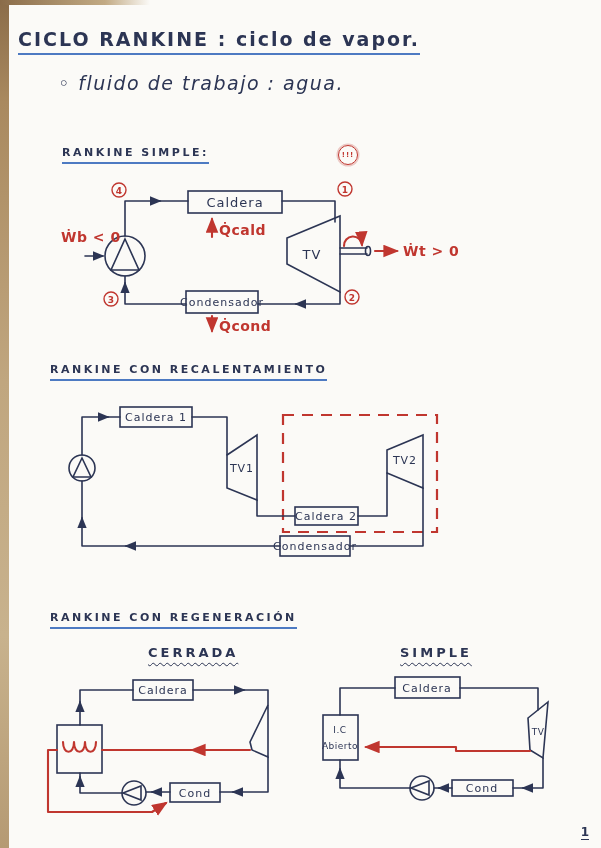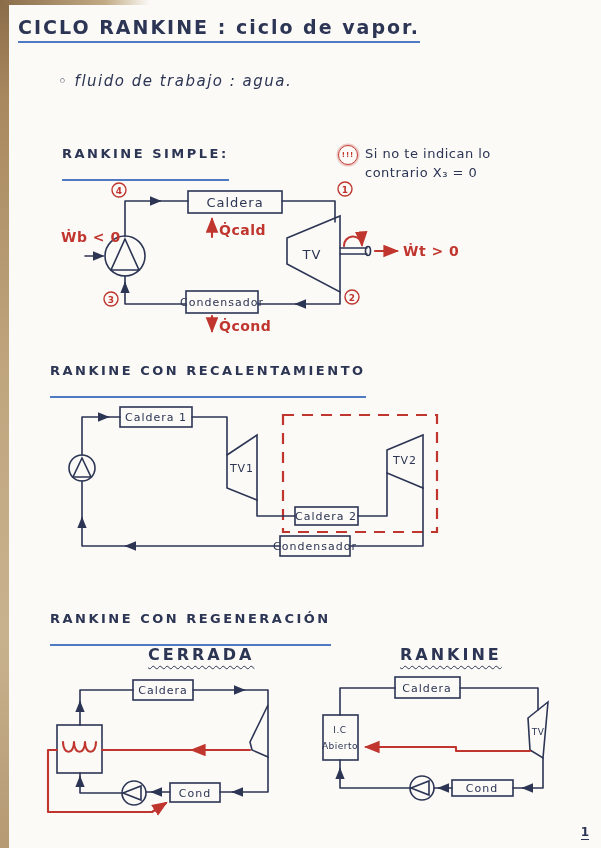--- a/index.html
+++ b/index.html
@@ -8,61 +8,57 @@
     background:var(--paper,#fbfaf7);
     font-family:"DejaVu Sans",sans-serif;color:var(--ink,#2c3554);
   }
   .edge-left{position:absolute;left:0;top:0;width:9px;height:848px;
     background:linear-gradient(180deg,#8a6c49 0%,#a9895f 12%,#c0a67f 45%,#c8b28d 75%,#b59a73 100%);}
   .edge-top{position:absolute;left:0;top:0;width:150px;height:5px;
     background:linear-gradient(90deg,#8a6c49,#c2aa84 70%,rgba(194,170,132,0));}
   .abs{position:absolute;}
   .title{font-size:19px;font-weight:bold;letter-spacing:2px;
     border-bottom:2.5px solid var(--blue,#4d7ac2);padding-bottom:3px;}
-  .subtitle{font-size:15px;letter-spacing:1.5px;font-style:italic;}
-  .sec-head{font-size:13px;font-weight:bold;letter-spacing:2.5px;
-    border-bottom:2px solid var(--blue,#4d7ac2);padding-bottom:18px;}
+  .subtitle{font-size:19px;letter-spacing:1.5px;font-style:italic;}
+  .sec-head{font-size:11px;font-weight:bold;letter-spacing:2.5px;
+    border-bottom:2px solid var(--blue,#4d7ac2);padding-bottom:3px;}
   .note{display:flex;gap:7px;align-items:flex-start;width:230px;}
   .badge{flex:0 0 auto;width:18px;height:18px;border:1.7px solid var(--red,#c0362f);
     border-radius:50%;color:var(--red,#c0362f);font-size:7px;font-weight:bold;
     display:flex;align-items:center;justify-content:center;letter-spacing:1px;
     box-shadow:0 0 0 1.5px rgba(192,54,47,.25);}
   .note-text{font-size:13px;line-height:1.45;letter-spacing:.5px;}
-  .sub-head{font-size:16px;font-weight:bold;letter-spacing:3px;
+  .sub-head{font-size:13px;font-weight:bold;letter-spacing:3px;
     text-decoration:underline wavy var(--ink,#2c3554) 1px;text-underline-offset:5px;}
   .pagenum{font-size:12px;font-weight:bold;border-bottom:1.5px solid var(--ink,#2c3554);}
   
   .pl{stroke:var(--ink,#2c3554);stroke-width:1.6;fill:none;stroke-linecap:round;stroke-linejoin:round;}
   .bx{stroke:var(--ink,#2c3554);stroke-width:1.6;fill:none;}
   .rl{stroke:var(--red,#c0362f);stroke-width:2.1;fill:none;stroke-linecap:round;stroke-linejoin:round;}
   .dash{stroke:var(--red,#c0362f);stroke-width:2.2;fill:none;stroke-dasharray:11 8;}
   .lbl{fill:var(--ink,#2c3554);font-family:"DejaVu Sans",sans-serif;font-size:13px;text-anchor:middle;letter-spacing:1px;}
   .lbl-m{font-size:11px;}
   .lbl-s{font-size:9px;letter-spacing:.5px;}
   .rtxt{fill:var(--red,#c0362f);font-family:"DejaVu Sans",sans-serif;font-size:14px;font-weight:bold;letter-spacing:.5px;}
   .ncirc{stroke:var(--red,#c0362f);stroke-width:1.4;fill:none;}
   .ntx{fill:var(--red,#c0362f);font-family:"DejaVu Sans",sans-serif;font-size:9px;font-weight:bold;text-anchor:middle;}
 </style>
 </head>
 <body>
 
 <div class="edge-left"></div>
 <div class="edge-top"></div>
 
-<div class="abs title" style="left:18px;top:16px;">CICLO RANKINE : ciclo de vapor.</div>
+<div class="abs title" style="left:18px;top:28px;">CICLO RANKINE : ciclo de vapor.</div>
 <div class="abs subtitle" style="left:58px;top:72px;">◦ fluido de trabajo : agua.</div>
 
 <div class="abs sec-head" style="left:62px;top:146px;">RANKINE SIMPLE:</div>
 
 <div class="abs note" style="left:338px;top:145px;">
   <span class="badge">!!!</span>
-  <span class="note-text">
-    <span>Si no te indican lo</span><br>
-    <span>contrario  X₃ = 0</span>
-  </span>
 </div>
 
 <svg class="abs" style="left:55px;top:180px;" width="470" height="158" viewBox="0 0 470 158">
   <defs>
     <marker id="ai1" markerWidth="9" markerHeight="8" refX="6.5" refY="3" orient="auto">
       <path d="M0 0 L7.5 3 L0 6 Z" style="fill:var(--ink,#2c3554)"></path>
       </marker>
     <marker id="ar1" markerWidth="9" markerHeight="8" refX="6.5" refY="3" orient="auto">
       <path d="M0 0 L7.5 3 L0 6 Z" style="fill:var(--red,#c0362f)"></path>
       </marker>
@@ -164,21 +160,21 @@
   </g>
   <g>
     <rect class="bx" x="225" y="134" width="70" height="20"></rect>
     <text class="lbl lbl-m" x="260" y="148">Condensador</text>
   </g>
 </svg>
 
 <div class="abs sec-head" style="left:50px;top:611px;">RANKINE CON REGENERACIÓN</div>
 
 <div class="abs sub-head" style="left:148px;top:645px;">CERRADA</div>
-<div class="abs sub-head" style="left:400px;top:645px;">RANKINE</div>
+<div class="abs sub-head" style="left:400px;top:645px;">SIMPLE</div>
 
 <svg class="abs" style="left:30px;top:662px;" width="260" height="175" viewBox="0 0 260 175">
   <defs>
     <marker id="ai3" markerWidth="9" markerHeight="8" refX="6.5" refY="3" orient="auto">
       <path d="M0 0 L7.5 3 L0 6 Z" style="fill:var(--ink,#2c3554)"></path>
       </marker>
     <marker id="ar3" markerWidth="9" markerHeight="8" refX="6.5" refY="3" orient="auto">
       <path d="M0 0 L7.5 3 L0 6 Z" style="fill:var(--red,#c0362f)"></path>
       </marker>
   </defs>

